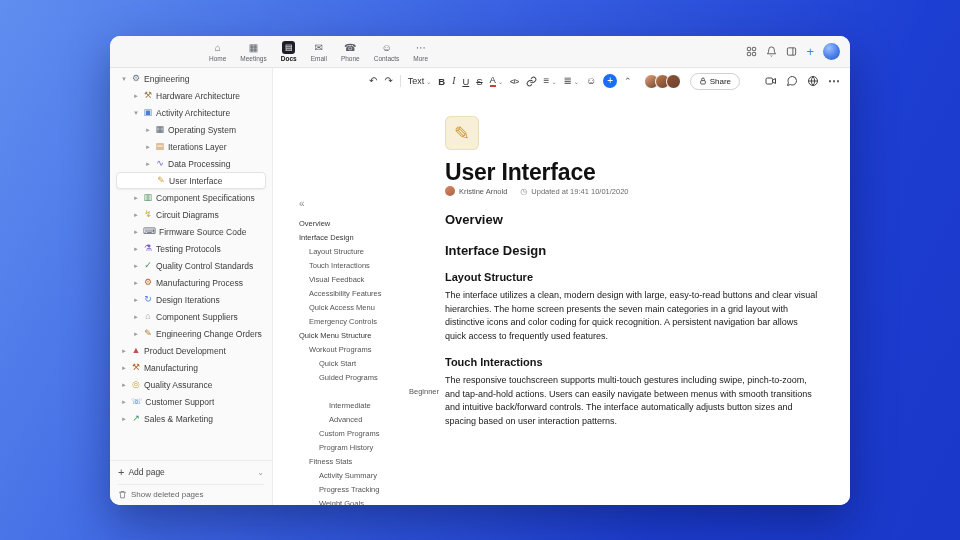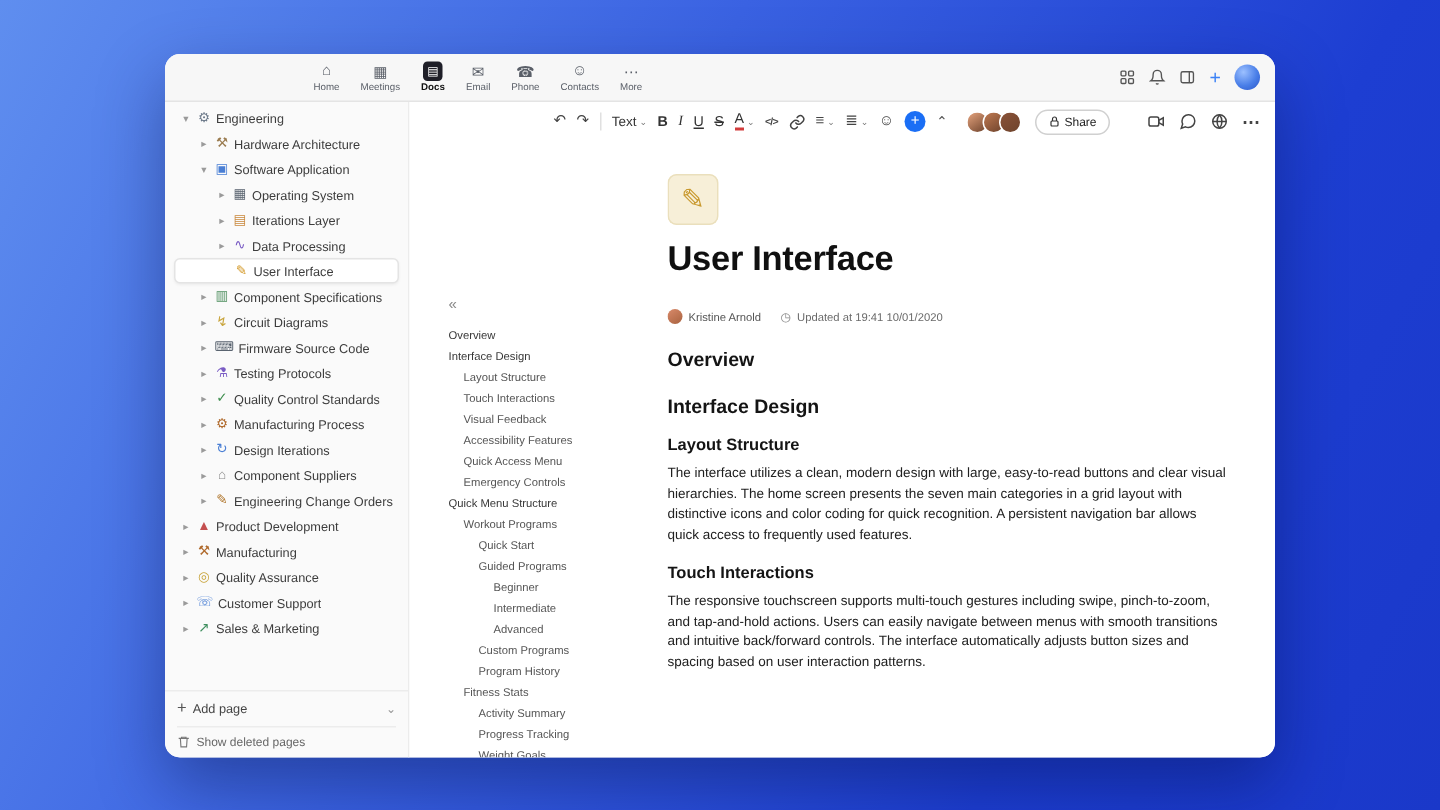--- a/index.html
+++ b/index.html
@@ -89,21 +89,21 @@
   .doc-body { flex:1; display:flex; overflow:hidden; }
   .toc-col { flex:0 0 172px; padding:104px 6px 0 26px; overflow:hidden; }
   .toc-collapse { font-size:10px; color:#8a8a8a; margin-bottom:7px; }
   .toc-item { font-size:7.5px; color:#555; padding:2.5px 0; white-space:nowrap; overflow:hidden; }
   .toc-item.lvl0 { color:#373737; }
   .doc-col { width:374px; padding-top:22px; overflow:hidden; }
   .doc-emoji-box { width:34px; height:34px; border-radius:6px; background:#f7efd8;
     box-shadow:inset 0 0 0 1px #eadfbc; display:flex; align-items:center; justify-content:center; }
   .doc-emoji-box span { font-size:19px; color:#c9992e; }
   .doc-title { font-size:23px; font-weight:800; color:#101010; margin-top:9px; letter-spacing:-.2px; }
-  .byline { display:flex; align-items:center; gap:4px; margin-top:20px; font-size:7.5px; color:#555;text-align:center; }
+  .byline { display:flex; align-items:center; gap:4px; margin-top:0; font-size:7.5px; color:#555;text-align:center; }
   .avatar-sm { width:10px; height:10px; border-radius:50%;
     background:linear-gradient(145deg,#d98a6a,#a8623f); }
   .byline .clock { color:#8a8a8a; font-size:8px; margin-left:9px; }
   .byline .updated { color:#6a6a6a; }
   .sec-h { color:#141414; }
   .sec-h.h2 { font-size:13px; font-weight:800; margin-top:16px; }
   .sec-h.h3 { font-size:11px; font-weight:800; margin-top:13px; }
   .sec-p { font-size:9px; line-height:1.5; color:#202020; margin-top:6px; }
   svg.ic { display:block; }
 </style>
@@ -183,21 +183,21 @@
               <span class="tlabel">Engineering</span>
             </div>
             <div class="tree-row" style="padding-left: 16px;">
               <span class="chev">▸</span>
               <span class="ticon" style="color: rgb(154, 123, 79);">⚒</span>
               <span class="tlabel">Hardware Architecture</span>
             </div>
             <div class="tree-row" style="padding-left: 16px;">
               <span class="chev">▾</span>
               <span class="ticon" style="color: rgb(74, 127, 212);">▣</span>
-              <span class="tlabel">Software Application</span>
+              <span class="tlabel">Activity Architecture</span>
             </div>
             <div class="tree-row" style="padding-left: 28px;">
               <span class="chev">▸</span>
               <span class="ticon" style="color: rgb(90, 100, 112);">▦</span>
               <span class="tlabel">Operating System</span>
             </div>
             <div class="tree-row" style="padding-left: 28px;">
               <span class="chev">▸</span>
               <span class="ticon" style="color: rgb(201, 137, 61);">▤</span>
               <span class="tlabel">Iterations Layer</span>
@@ -409,21 +409,21 @@
                 <div class="toc-item lvl1" style="padding-left: 10px;">Layout Structure</div>
                 <div class="toc-item lvl1" style="padding-left: 10px;">Touch Interactions</div>
                 <div class="toc-item lvl1" style="padding-left: 10px;">Visual Feedback</div>
                 <div class="toc-item lvl1" style="padding-left: 10px;">Accessibility Features</div>
                 <div class="toc-item lvl1" style="padding-left: 10px;">Quick Access Menu</div>
                 <div class="toc-item lvl1" style="padding-left: 10px;">Emergency Controls</div>
                 <div class="toc-item lvl0" style="padding-left: 0px;">Quick Menu Structure</div>
                 <div class="toc-item lvl1" style="padding-left: 10px;">Workout Programs</div>
                 <div class="toc-item lvl2" style="padding-left: 20px;">Quick Start</div>
                 <div class="toc-item lvl2" style="padding-left: 20px;">Guided Programs</div>
-                <div class="toc-item lvl3" style="padding-left: 30px;">Beginner</div>
+                <div class="toc-item lvl3" style="padding-left: 30px; text-align: right;">Beginner</div>
                 <div class="toc-item lvl3" style="padding-left: 30px;">Intermediate</div>
                 <div class="toc-item lvl3" style="padding-left: 30px;">Advanced</div>
                 <div class="toc-item lvl2" style="padding-left: 20px;">Custom Programs</div>
                 <div class="toc-item lvl2" style="padding-left: 20px;">Program History</div>
                 <div class="toc-item lvl1" style="padding-left: 10px;">Fitness Stats</div>
                 <div class="toc-item lvl2" style="padding-left: 20px;">Activity Summary</div>
                 <div class="toc-item lvl2" style="padding-left: 20px;">Progress Tracking</div>
                 <div class="toc-item lvl2" style="padding-left: 20px;">Weight Goals</div>
               </div>
           </div>

